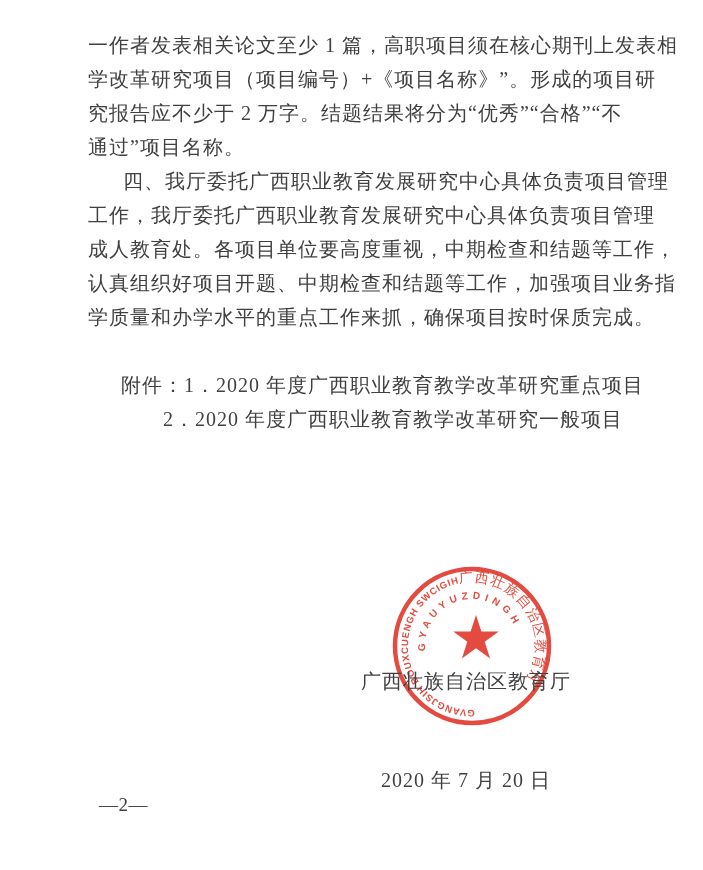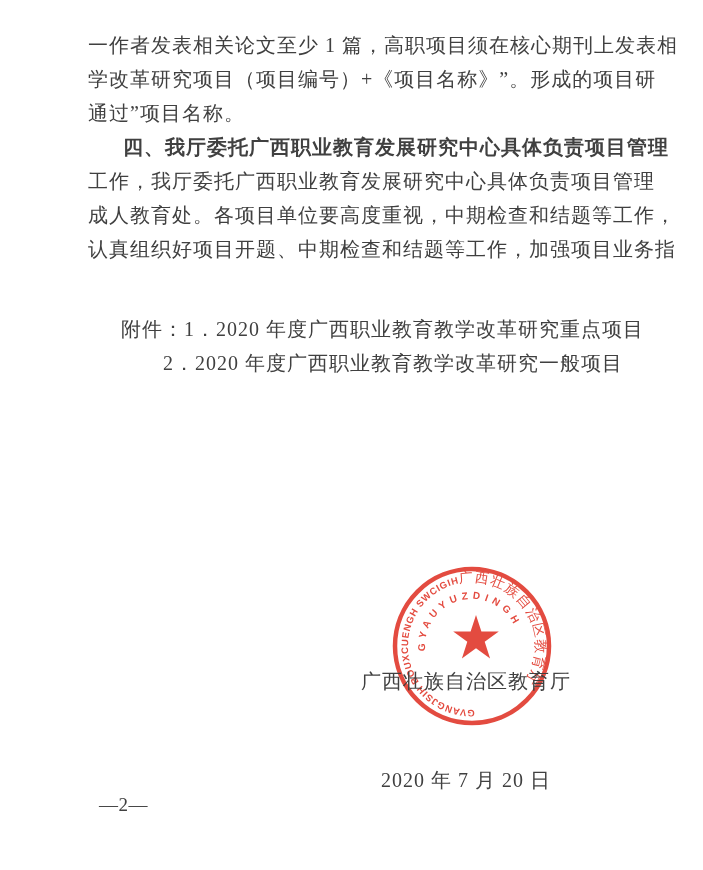--- a/index.html
+++ b/index.html
@@ -5,22 +5,22 @@
   html,body { margin:0; padding:0; background:#ffffff; }
   .page {
     position:relative; width:703px; height:870px; background:#ffffff;
     overflow:hidden; font-family:"Liberation Serif", serif; color:#404040;padding-left:28px;
   }
   .content {
     position:absolute; left:88px; top:28px; width:562px;
     font-size:20px; line-height:34px; letter-spacing:1px;
   }
   .line { height:34px; white-space:pre; }
-  .indent-para { padding-left:35px;font-weight:bold; }
-  .att-line1 { padding-left:33px;margin-top:12px; }
+  .indent-para { padding-left:35px; }
+  .att-line1 { padding-left:33px; }
   .att-line2 { padding-left:75px; }
   .spacer { height:34px; }
   .signature {
     position:absolute; left:356px; top:599px; width:220px;
     text-align:center; font-size:20px; line-height:33px;
     letter-spacing:1px; z-index:3; white-space:pre;
   }
   .seal {
     position:absolute; left:386px; top:560px; width:172px; height:172px;
     z-index:2; opacity:0.88;
@@ -36,25 +36,27 @@
                  font-size:10px; letter-spacing:4.5px; }
 </style>
 </head>
 <body>
 
 <div class="page">
 
   <div class="content">
     <div class="line">一作者发表相关论文至少 1 篇，高职项目须在核心期刊上发表相</div>
     <div class="line">学改革研究项目（项目编号）+《项目名称》”。形成的项目研</div>
+    <div class="line">究报告应不少于 2 万字。结题结果将分为“优秀”“合格”“不</div>
     <div class="line">通过”项目名称。</div>
     <div class="line indent-para">四、我厅委托广西职业教育发展研究中心具体负责项目管理</div>
     <div class="line">工作，我厅委托广西职业教育发展研究中心具体负责项目管理</div>
     <div class="line">成人教育处。各项目单位要高度重视，中期检查和结题等工作，</div>
     <div class="line">认真组织好项目开题、中期检查和结题等工作，加强项目业务指</div>
+    <div class="line">学质量和办学水平的重点工作来抓，确保项目按时保质完成。</div>
     <div class="line spacer"></div>
     <div class="line att-line1"><span>附件：</span><span>1．2020 年度广西职业教育教学改革研究重点项目</span></div>
     <div class="line att-line2"><span>2．2020 年度广西职业教育教学改革研究一般项目</span></div>
   </div>
 
   <div class="signature">
     <div>广西壮族自治区教育厅</div>
     <div>2020 年 7 月 20 日</div>
   </div>
 

